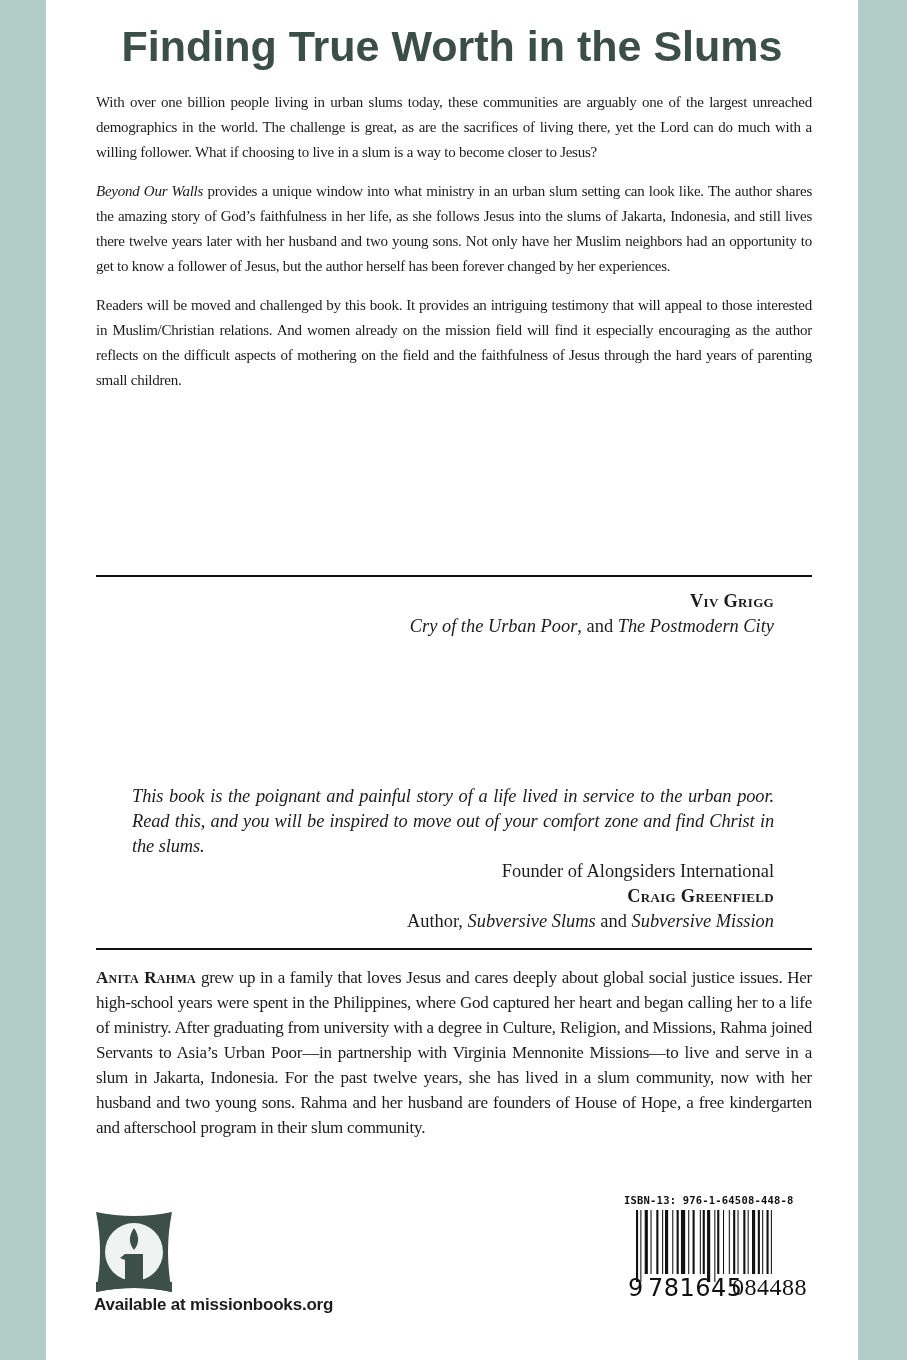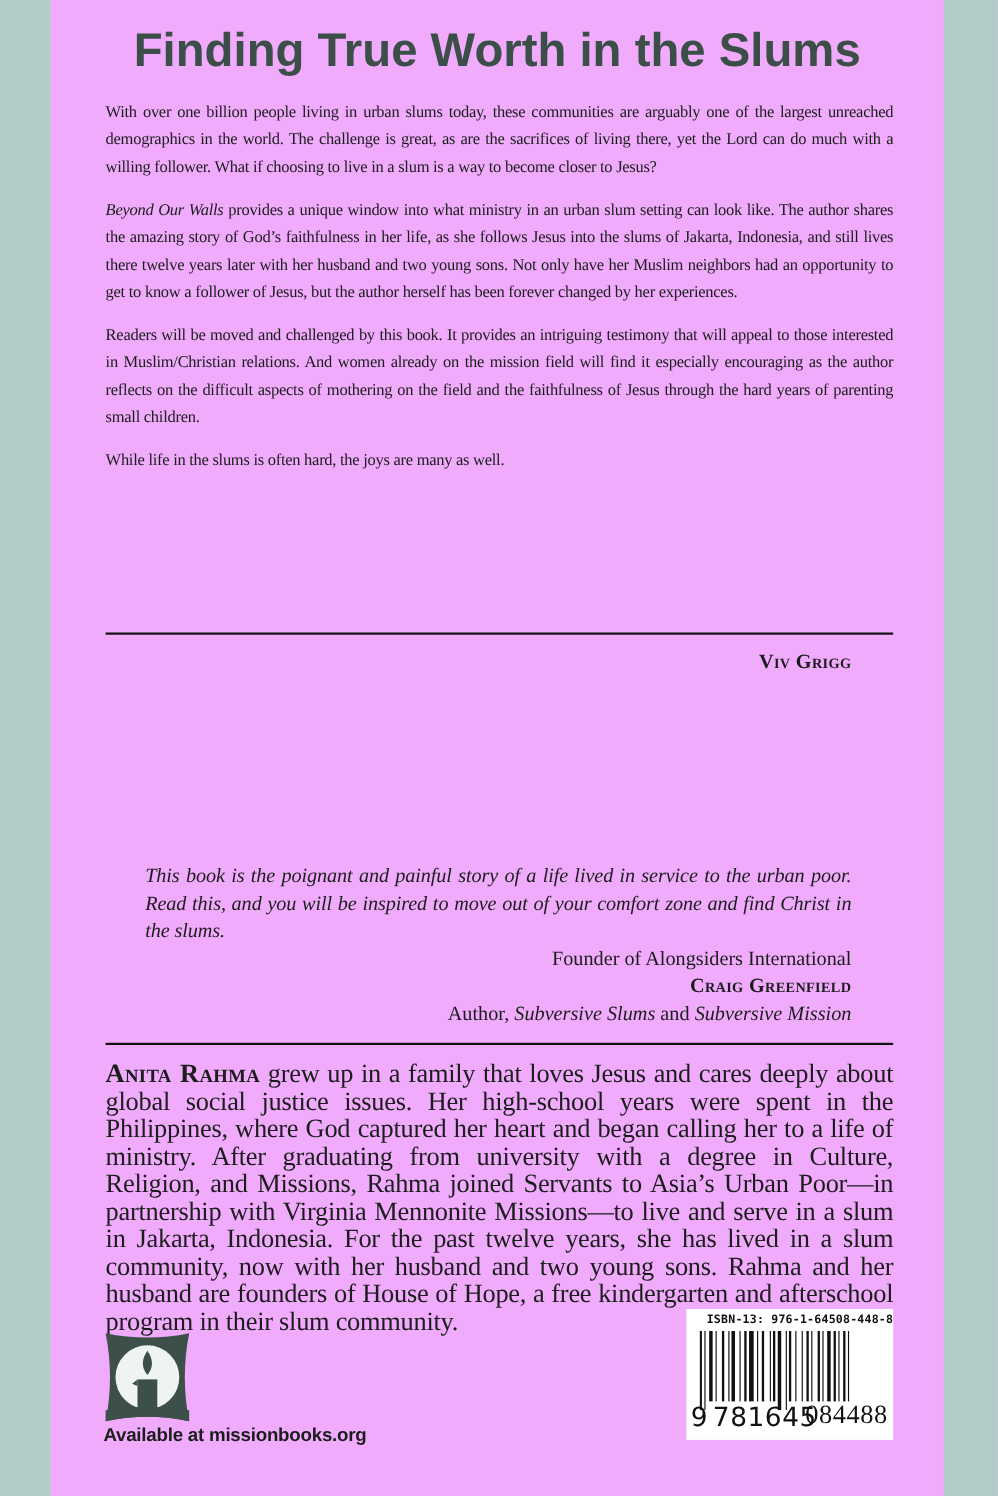--- a/index.html
+++ b/index.html
@@ -7,21 +7,21 @@
     body {
       background: #b2cdc7;
       font-family: "Liberation Serif", "DejaVu Serif", serif;
       color: #1c1c1c;
       position: relative;
     }
     .page {
       position: absolute;
       left: 46px; top: 0;
       width: 812px; height: 1360px;
-      background: #f0abfc;
+      background: #ffffff;
     }
     .title {
       position: absolute;
       left: 0; right: 0; top: 22px;
       text-align: center;
       font-family: "Liberation Sans", "DejaVu Sans", sans-serif;
       font-size: 43px;
       font-weight: bold;
       color: #3b4e47;
       letter-spacing: 0px;
@@ -57,21 +57,21 @@
       text-align: right;
     }
     .smallcaps {
       font-variant: small-caps;
       font-weight: bold;
       letter-spacing: 0.3px;
     }
     .bio {
       position: absolute;
       left: 50px; width: 716px;
-      font-size: 24px;
+      font-size: 17px;
       line-height: 25px;
       text-align: justify;
       letter-spacing: -0.25px;
       font-family: Liberation Serif, serif;
     }
     .publisher {
       position: absolute;
       left: 48px; top: 1210px;
       width: 260px; height: 110px;
     }
@@ -112,21 +112,21 @@
     }
     .barcode-box {
       position: absolute;
       left: 578px; top: 1190px;
       width: 188px; height: 119px;
       background: #ffffff;
     }
     .isbn-label {
       position: absolute;
       left: 0; right: 0; top: 4px;
-      text-align: right;
+      text-align: left;
       font-family: "DejaVu Sans Mono", "Liberation Mono", monospace;
       font-size: 10.5px;
       font-weight: bold;
       color: #111;
       letter-spacing: 0.2px;
     }
     .barcode-svg {
       position: absolute;
       left: 12px; top: 20px;
     }
@@ -147,27 +147,27 @@
 <body>
 
 <div class="page">
 
   <h1 class="title">Finding True Worth in the Slums</h1>
 
   <div class="body-text" style="top:90px;">
     <p>With over one billion people living in urban slums today, these communities are arguably one of the largest unreached demographics in the world. The challenge is great, as are the sacrifices of living there, yet the Lord can do much with a willing follower. What if choosing to live in a slum is a way to become closer to Jesus?</p>
     <p><em>Beyond Our Walls</em><span> provides a unique window into what ministry in an urban slum setting can look like. The author shares the amazing story of God’s faithfulness in her life, as she follows Jesus into the slums of Jakarta, Indonesia, and still lives there twelve years later with her husband and two young sons. Not only have her Muslim neighbors had an opportunity to get to know a follower of Jesus, but the author herself has been forever changed by her experiences.</span></p>
     <p>Readers will be moved and challenged by this book. It provides an intriguing testimony that will appeal to those interested in Muslim/Christian relations. And women already on the mission field will find it especially encouraging as the author reflects on the difficult aspects of mothering on the field and the faithfulness of Jesus through the hard years of parenting small children.</p>
-    <p class="last">While life in the slums is often hard, the joys are many as well.</p>
   </div>
 
   <div class="rule" style="top:575px;"></div>
 
   <div class="blurb" style="top:589px;">
     <div class="attrib"><span class="smallcaps">Viv Grigg</span></div>
+    <div class="attrib"><em>Cry of the Urban Poor</em><span>, and </span><em>The Postmodern City</em></div>
   </div>
 
   <div class="blurb" style="top:784px;">
     <div class="quote">This book is the poignant and painful story of a life lived in service to the urban poor. Read this, and you will be inspired to move out of your comfort zone and find Christ in the slums.</div>
     <div class="attrib">Founder of Alongsiders International</div>
     <div class="attrib"><span class="smallcaps">Craig Greenfield</span></div>
     <div class="attrib"><span>Author, </span><em>Subversive Slums</em><span> and </span><em>Subversive Mission</em></div>
   </div>
 
   <div class="rule" style="top:948px;"></div>

